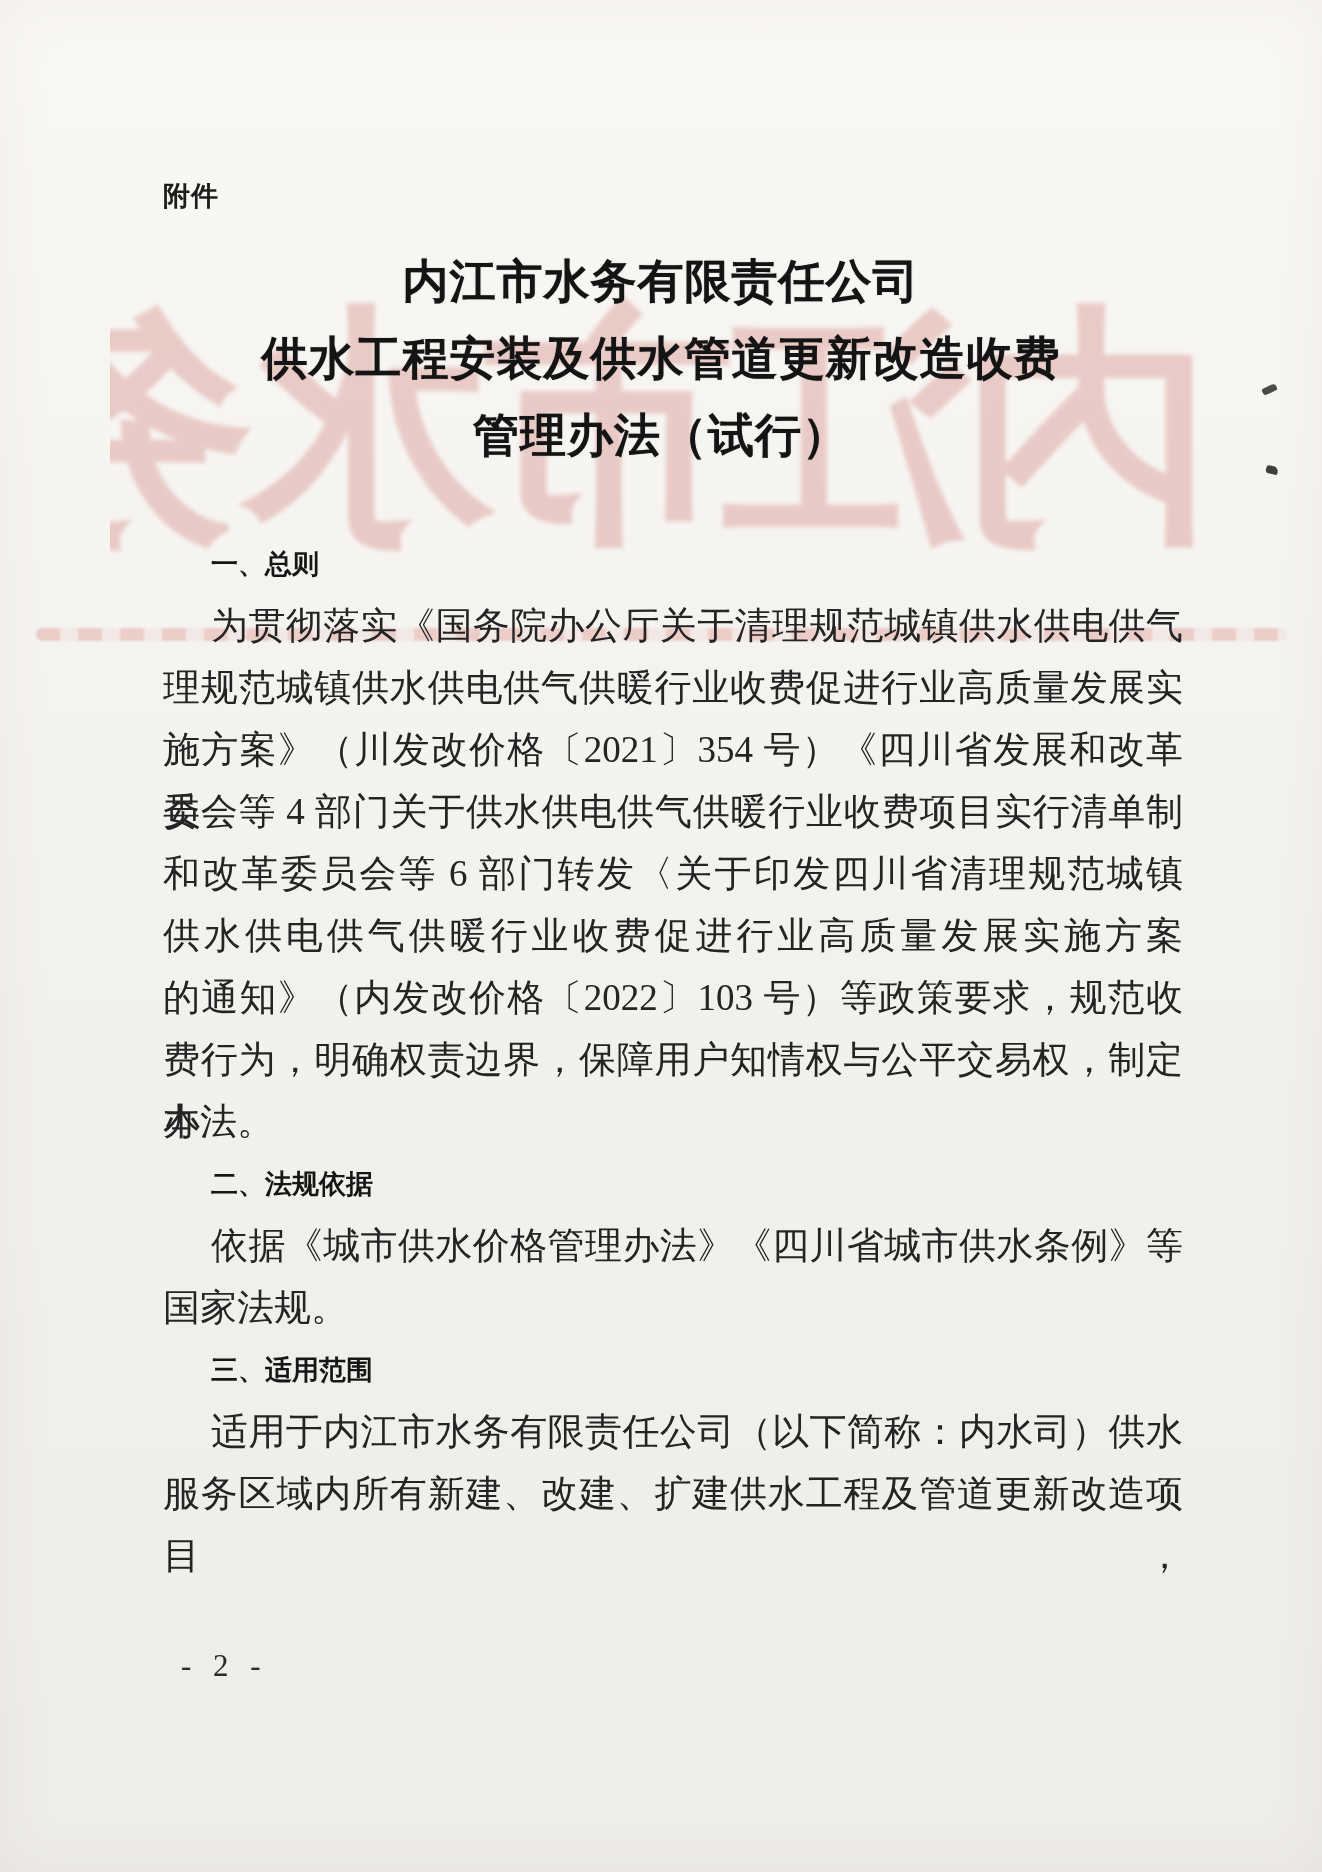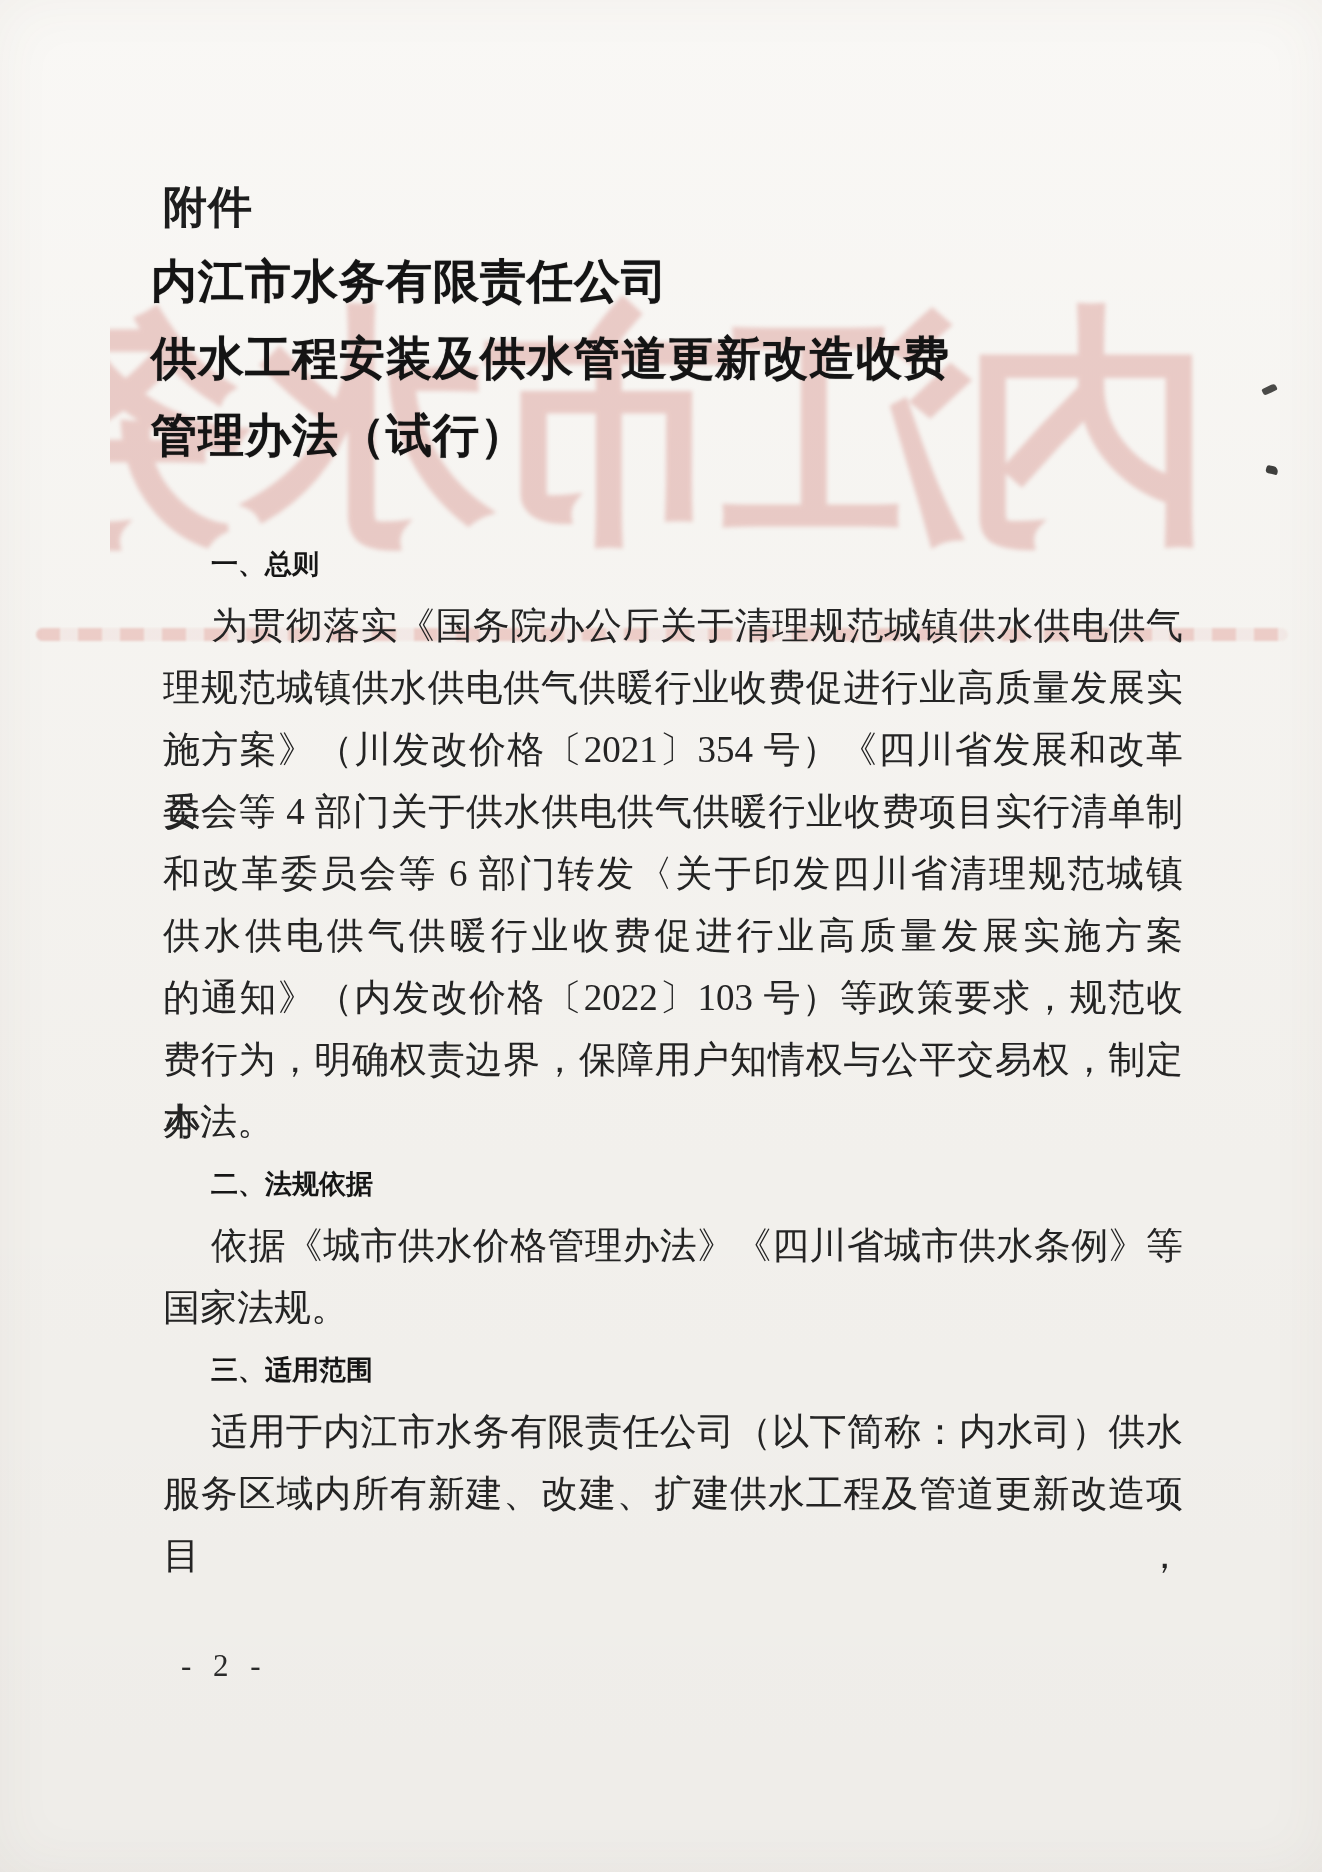--- a/index.html
+++ b/index.html
@@ -28,25 +28,25 @@
   .pink-band {
     position:absolute; top:628px; left:36px; width:1252px; height:13px;
     background: repeating-linear-gradient(90deg,
       rgba(213,106,96,0.28) 0px, rgba(213,106,96,0.28) 24px,
       rgba(213,106,96,0.07) 24px, rgba(213,106,96,0.07) 42px);
     filter:blur(1px); border-radius:7px; pointer-events:none;
   }
   .attachment {
     position:absolute; left:163px; top:178px;
     font-family:"Liberation Sans", sans-serif; font-weight:700;
-    font-size:44px; color:#1d1d1d; letter-spacing:1px;
+    font-size:27px; color:#1d1d1d; letter-spacing:1px;
   }
   .title {
     position:absolute; left:151px; top:243px; width:1020px;
-    text-align:left; color:#141414;
+    text-align:center; color:#141414;
   }
   .title-line {
     height:77px; line-height:77px;
     font-weight:700; font-size:46px; letter-spacing:1px;
     font-family:"Liberation Serif", serif;
     text-shadow:0 0 1px rgba(0,0,0,0.45);
   }
   .content {
     position:absolute; left:163px; top:533px; width:1020px;
     font-size:37px; color:#242424;

